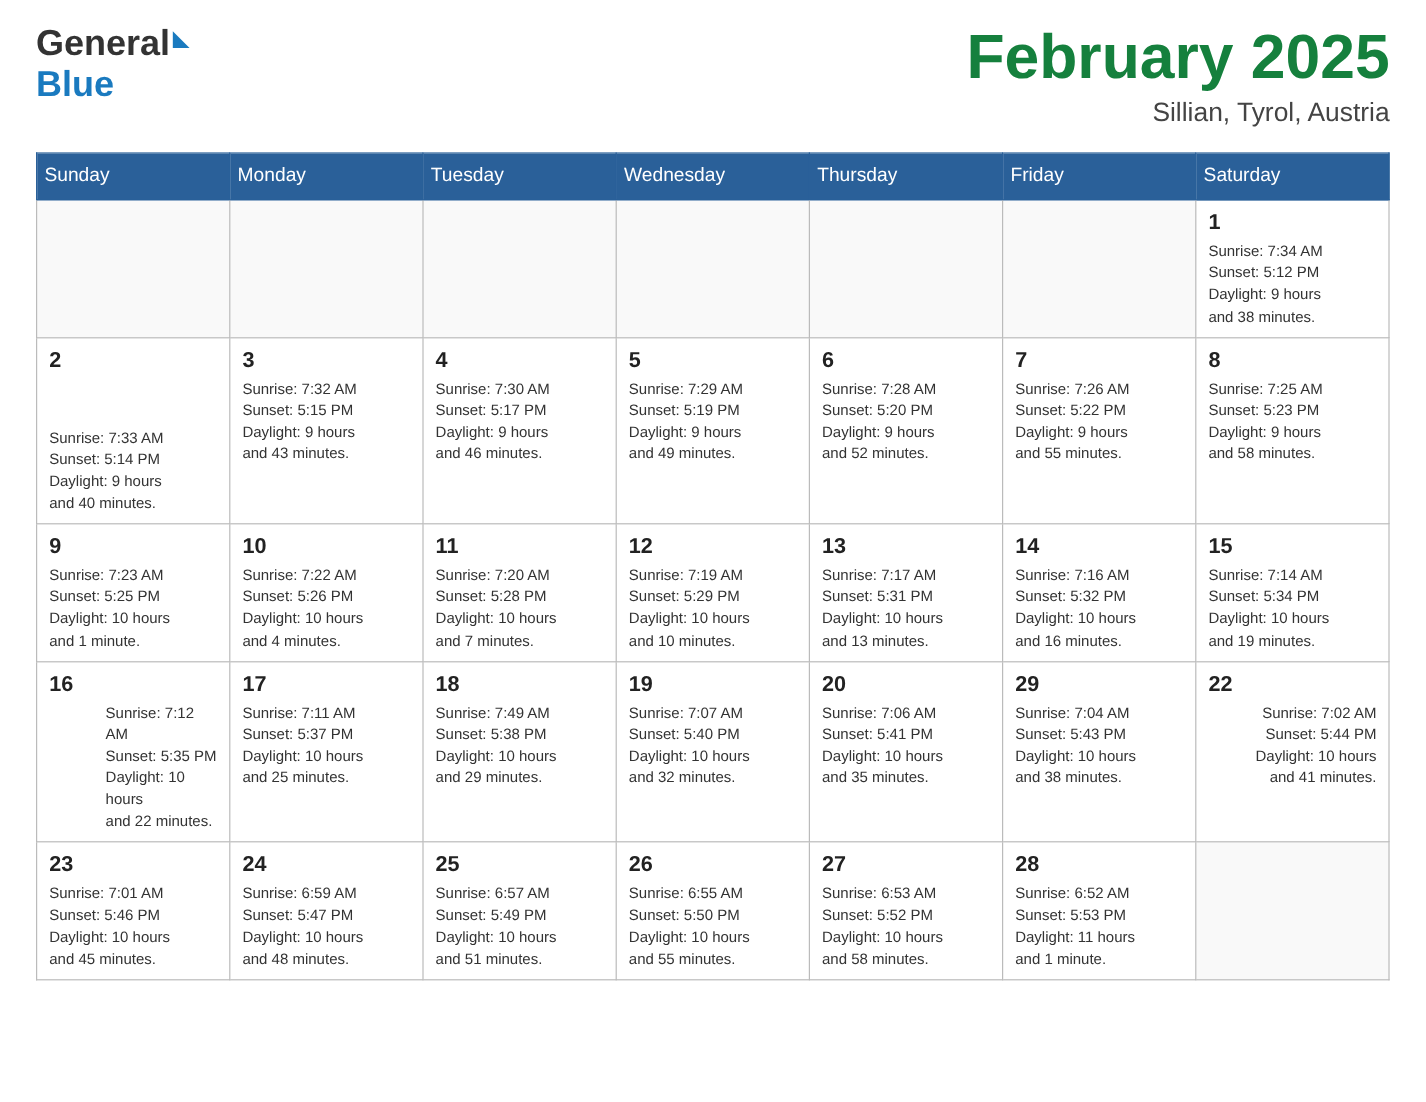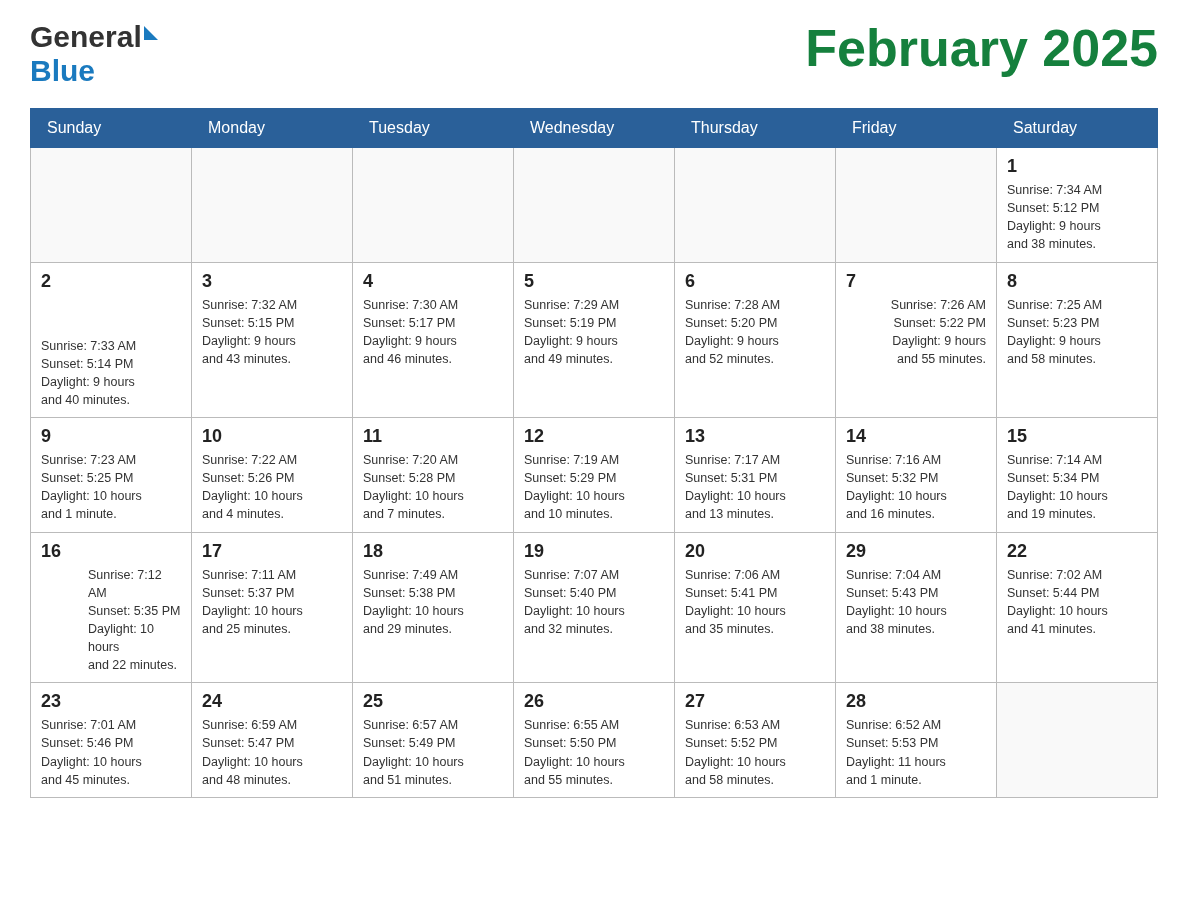--- a/index.html
+++ b/index.html
@@ -36,21 +36,21 @@
       margin-top: 4px;
     }
     .calendar {
       width: 100%;
       border-collapse: collapse;
       border: 1px solid #999;
     }
     .calendar th {
       background: #2a6099;
       color: #fff;
-      padding: 10px 16px;
+      padding: 10px 6px;
       font-size: 16px;
       font-weight: normal;
       text-align: left;
       border: 1px solid #2a6099;
     }
     .calendar td {
       vertical-align: top;
       padding: 8px 10px;
       border: 1px solid #bbb;
       width: calc(100% / 7);
@@ -107,20 +107,21 @@
     <div class="logo-wrapper">
       <span class="logo-name-general">General</span>
         <span class="logo-arrow"></span>
     </div>
     <div>
       <span class="logo-blue-text">Blue</span>
     </div>
   </div>
   <div class="title-section">
     <div class="month-title">February 2025</div>
+    <div class="location-title">Sillian, Tyrol, Austria</div>
   </div>
 </div>
 
 <table class="calendar">
   <thead>
     <tr>
     <th>Sunday</th>
         <th>Monday</th>
         <th>Tuesday</th>
         <th>Wednesday</th>
@@ -176,21 +177,21 @@
         </td>
         <td>
           <div class="day-number">6</div>
           <div class="day-info" style="white-space: pre-line;">Sunrise: 7:28 AM
 Sunset: 5:20 PM
 Daylight: 9 hours
 and 52 minutes.</div>
         </td>
         <td>
           <div class="day-number">7</div>
-          <div class="day-info" style="white-space: pre-line; text-align: right;">Sunrise: 7:26 AM
+          <div class="day-info" style="white-space: pre-line;">Sunrise: 7:26 AM
 Sunset: 5:22 PM
 Daylight: 9 hours
 and 55 minutes.</div>
         </td>
         <td>
           <div class="day-number">8</div>
           <div class="day-info" style="white-space: pre-line;">Sunrise: 7:25 AM
 Sunset: 5:23 PM
 Daylight: 9 hours
 and 58 minutes.</div>
@@ -285,21 +286,21 @@
         </td>
         <td>
           <div class="day-number">29</div>
           <div class="day-info" style="white-space: pre-line;">Sunrise: 7:04 AM
 Sunset: 5:43 PM
 Daylight: 10 hours
 and 38 minutes.</div>
         </td>
         <td>
           <div class="day-number">22</div>
-          <div class="day-info" style="white-space: pre-line;">Sunrise: 7:02 AM
+          <div class="day-info" style="white-space: pre-line; text-align: right;">Sunrise: 7:02 AM
 Sunset: 5:44 PM
 Daylight: 10 hours
 and 41 minutes.</div>
         </td>
       </tr>
       <tr>
         <td>
           <div class="day-number">23</div>
           <div class="day-info" style="white-space: pre-line;">Sunrise: 7:01 AM
 Sunset: 5:46 PM

